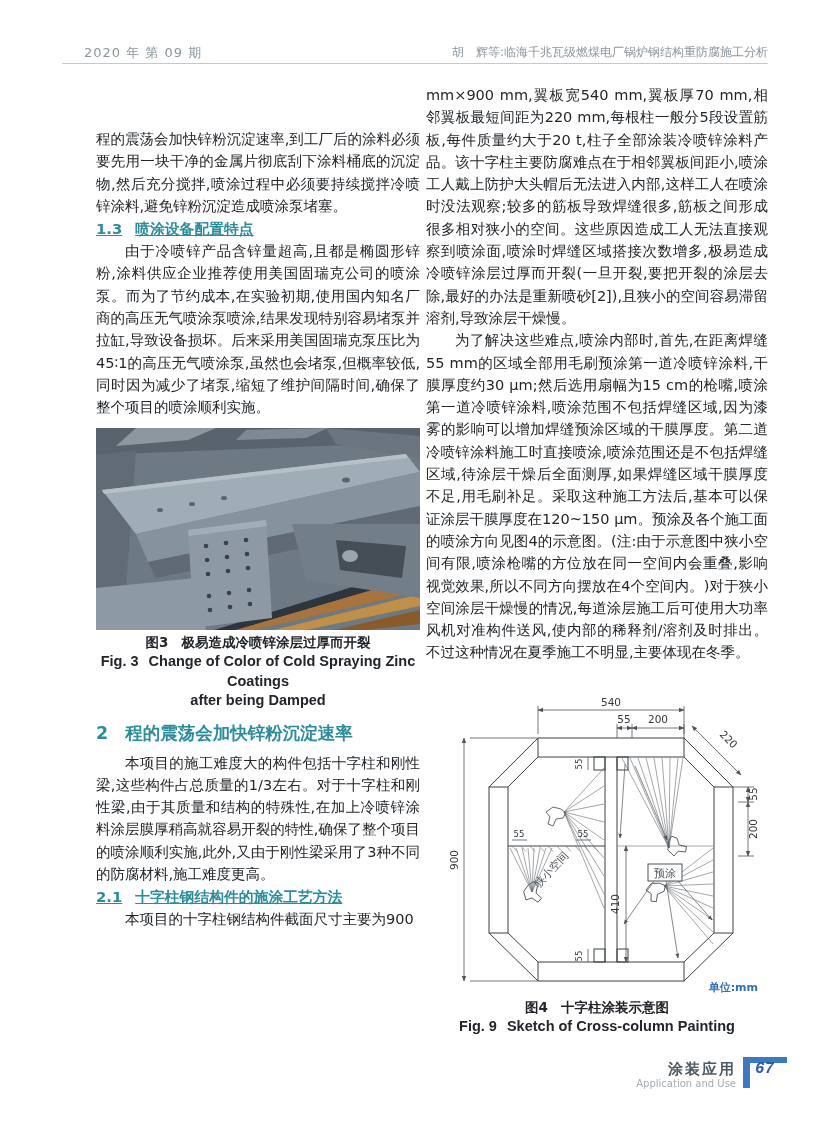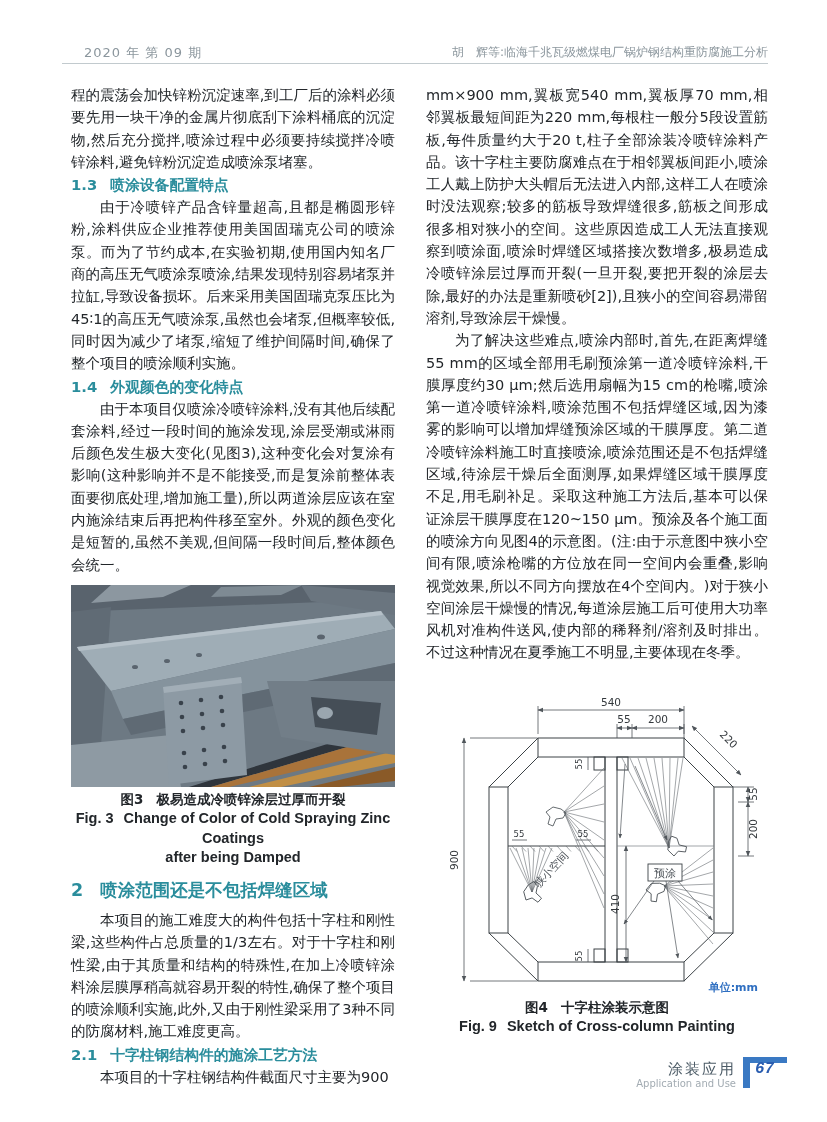--- a/index.html
+++ b/index.html
@@ -6,68 +6,66 @@
   .page{position:relative;width:827px;height:1122px;background:#ffffff;
         font-family:"DejaVu Sans",sans-serif;color:#22262a;overflow:hidden;}
 
   
   .hdr-issue{position:absolute;left:84px;top:44px;font-size:13px;color:#8b969d;letter-spacing:1px;}
   .hdr-title{position:absolute;right:59px;top:44px;font-size:12px;color:#8b969d;}
   .hdr-rule{position:absolute;left:62px;right:59px;top:63px;height:1px;background:#c2cace;}
 
   
   .col{position:absolute;top:84px;font-size:14.5px;line-height:22.3px;text-align:justify;}
-  .col-left{left:71px;width:324px;}
+  .col-left{left:96px;width:324px;margin-top:44px;}
   .col-right{left:426px;width:342px;}
   p.body{margin:0;text-indent:2em;}
   p.body.noindent{text-indent:0;}
-  .sub{color:#2a8d9c;font-weight:bold;margin:0;font-size:14.8px;line-height:23px;}
+  .sub{color:#2a8d9c;font-weight:bold;margin:0;font-size:14.8px;line-height:23px;text-decoration:underline;}
   .sub .hnum{margin-right:13px;}
   .sec2{color:#2a8d9c;font-weight:bold;font-size:17.5px;line-height:27px;margin:9px 0 5px 0;text-align:left;}
   .sec2 .hnum{margin-right:17px;}
 
   .photo{display:block;margin:9px auto 3px auto;}
   .cap{text-align:center;font-weight:bold;font-size:13.5px;line-height:19.5px;margin:0;}
   .cap .cnum{margin-right:13px;}
   .cap-en{font-family:Liberation Sans, sans-serif;font-size:14.5px;}
   .cap-en .cnum{margin-right:10px;}
 
   .fig4wrap{margin-top:16px;text-align:center;}
   .fig4wrap svg{display:block;margin:0 auto;}
   .dimtxt{font-family:"DejaVu Sans",sans-serif;font-size:10.5px;fill:#33383c;}
   .dimtxt.small{font-size:8.5px;}
   .diaglabel{font-size:11px;fill:#4a5056;}
   .unitlabel{font-size:11px;font-weight:bold;}
 
   
   .footer{position:absolute;right:34px;top:1057px;display:flex;align-items:flex-start;gap:7px;}
   .footer-text{text-align:right;margin-top:4px;}
-  .footer-zh{font-size:15px;font-weight:normal;color:#4c5b66;letter-spacing:2px;line-height:17px;}
+  .footer-zh{font-size:15px;font-weight:bold;color:#4c5b66;letter-spacing:2px;line-height:17px;}
   .footer-en{font-size:10px;color:#a2abb2;line-height:11px;}
   .badge{position:relative;width:50px;height:34px;}
   .badge-top{position:absolute;left:0;top:0;width:44px;height:6px;}
   .badge-left{position:absolute;left:0;top:0;width:7px;height:31px;}
   .badge-num{position:absolute;left:12px;top:3px;font-family:Liberation Mono, monospace;
              font-style:italic;font-weight:bold;font-size:16px;}
 </style>
 </head>
 <body>
 
 <div class="page">
 
   <div class="hdr-issue">2020 年 第 09 期</div>
   <div class="hdr-title">胡　辉等:临海千兆瓦级燃煤电厂锅炉钢结构重防腐施工分析</div>
   <div class="hdr-rule"></div>
 
   <div class="col col-left">
     <p class="body noindent">程的震荡会加快锌粉沉淀速率,到工厂后的涂料必须要先用一块干净的金属片彻底刮下涂料桶底的沉淀物,然后充分搅拌,喷涂过程中必须要持续搅拌冷喷锌涂料,避免锌粉沉淀造成喷涂泵堵塞。</p>
     <h4 class="sub"><span class="hnum">1.3</span><span>喷涂设备配置特点</span></h4>
     <p class="body">由于冷喷锌产品含锌量超高,且都是椭圆形锌粉,涂料供应企业推荐使用美国固瑞克公司的喷涂泵。而为了节约成本,在实验初期,使用国内知名厂商的高压无气喷涂泵喷涂,结果发现特别容易堵泵并拉缸,导致设备损坏。后来采用美国固瑞克泵压比为45∶1的高压无气喷涂泵,虽然也会堵泵,但概率较低,同时因为减少了堵泵,缩短了维护间隔时间,确保了整个项目的喷涂顺利实施。</p>
-    <h4 class="sub"><span class="hnum">1.4</span><span>外观颜色的变化特点</span></h4>
-    <p class="body">由于本项目仅喷涂冷喷锌涂料,没有其他后续配套涂料,经过一段时间的施涂发现,涂层受潮或淋雨后颜色发生极大变化(见图3),这种变化会对复涂有影响(这种影响并不是不能接受,而是复涂前整体表面要彻底处理,增加施工量),所以两道涂层应该在室内施涂结束后再把构件移至室外。外观的颜色变化是短暂的,虽然不美观,但间隔一段时间后,整体颜色会统一。</p>
 
     <svg class="photo" width="324" height="202" viewBox="0 0 324 202">
       <rect x="0" y="0" width="324" height="202" fill="#6d7983"></rect>
       <g>
         <polygon points="0,0 324,0 324,14 0,27" fill="#59636d"></polygon>
         <polygon points="40,0 120,0 92,12 20,18" fill="#8c97a0"></polygon>
         <polygon points="150,2 232,0 210,10 140,12" fill="#7e8a93"></polygon>
         <polygon points="230,0 324,8 324,30 240,16" fill="#6a757f"></polygon>
         <polygon points="0,27 40,22 30,160 0,166" fill="#606b75"></polygon>
       </g>
@@ -111,21 +109,21 @@
         <circle cx="114" cy="182" r="2.3" fill="#39424b"></circle>
           <circle cx="134" cy="179" r="2.3" fill="#39424b"></circle>
           <circle cx="154" cy="176" r="2.3" fill="#39424b"></circle>
       </g>
     </svg>
 
     <div class="cap"><span class="cnum">图3</span><span>极易造成冷喷锌涂层过厚而开裂</span></div>
     <div class="cap cap-en"><span class="cnum">Fig. 3</span><span>Change of Color of Cold Spraying Zinc Coatings</span></div>
     <div class="cap cap-en">after being Damped</div>
 
-    <div class="sec2"><span class="hnum">2</span><span>喷涂范围还是不包括焊缝区域</span></div>
+    <div class="sec2"><span class="hnum">2</span><span>程的震荡会加快锌粉沉淀速率</span></div>
     <p class="body">本项目的施工难度大的构件包括十字柱和刚性梁,这些构件占总质量的1/3左右。对于十字柱和刚性梁,由于其质量和结构的特殊性,在加上冷喷锌涂料涂层膜厚稍高就容易开裂的特性,确保了整个项目的喷涂顺利实施,此外,又由于刚性梁采用了3种不同的防腐材料,施工难度更高。</p>
     <h4 class="sub"><span class="hnum">2.1</span><span>十字柱钢结构件的施涂工艺方法</span></h4>
     <p class="body">本项目的十字柱钢结构件截面尺寸主要为900</p>
   </div>
 
   <div class="col col-right">
     <p class="body noindent">mm×900 mm,翼板宽540 mm,翼板厚70 mm,相邻翼板最短间距为220 mm,每根柱一般分5段设置筋板,每件质量约大于20 t,柱子全部涂装冷喷锌涂料产品。该十字柱主要防腐难点在于相邻翼板间距小,喷涂工人戴上防护大头帽后无法进入内部,这样工人在喷涂时没法观察;较多的筋板导致焊缝很多,筋板之间形成很多相对狭小的空间。这些原因造成工人无法直接观察到喷涂面,喷涂时焊缝区域搭接次数增多,极易造成冷喷锌涂层过厚而开裂(一旦开裂,要把开裂的涂层去除,最好的办法是重新喷砂[2]),且狭小的空间容易滞留溶剂,导致涂层干燥慢。</p>
     <p class="body">为了解决这些难点,喷涂内部时,首先,在距离焊缝55 mm的区域全部用毛刷预涂第一道冷喷锌涂料,干膜厚度约30 μm;然后选用扇幅为15 cm的枪嘴,喷涂第一道冷喷锌涂料,喷涂范围不包括焊缝区域,因为漆雾的影响可以增加焊缝预涂区域的干膜厚度。第二道冷喷锌涂料施工时直接喷涂,喷涂范围还是不包括焊缝区域,待涂层干燥后全面测厚,如果焊缝区域干膜厚度不足,用毛刷补足。采取这种施工方法后,基本可以保证涂层干膜厚度在120~150 μm。预涂及各个施工面的喷涂方向见图4的示意图。(注:由于示意图中狭小空间有限,喷涂枪嘴的方位放在同一空间内会重叠,影响视觉效果,所以不同方向摆放在4个空间内。)对于狭小空间涂层干燥慢的情况,每道涂层施工后可使用大功率风机对准构件送风,使内部的稀释剂/溶剂及时排出。不过这种情况在夏季施工不明显,主要体现在冬季。</p>
 
     <div class="fig4wrap">

